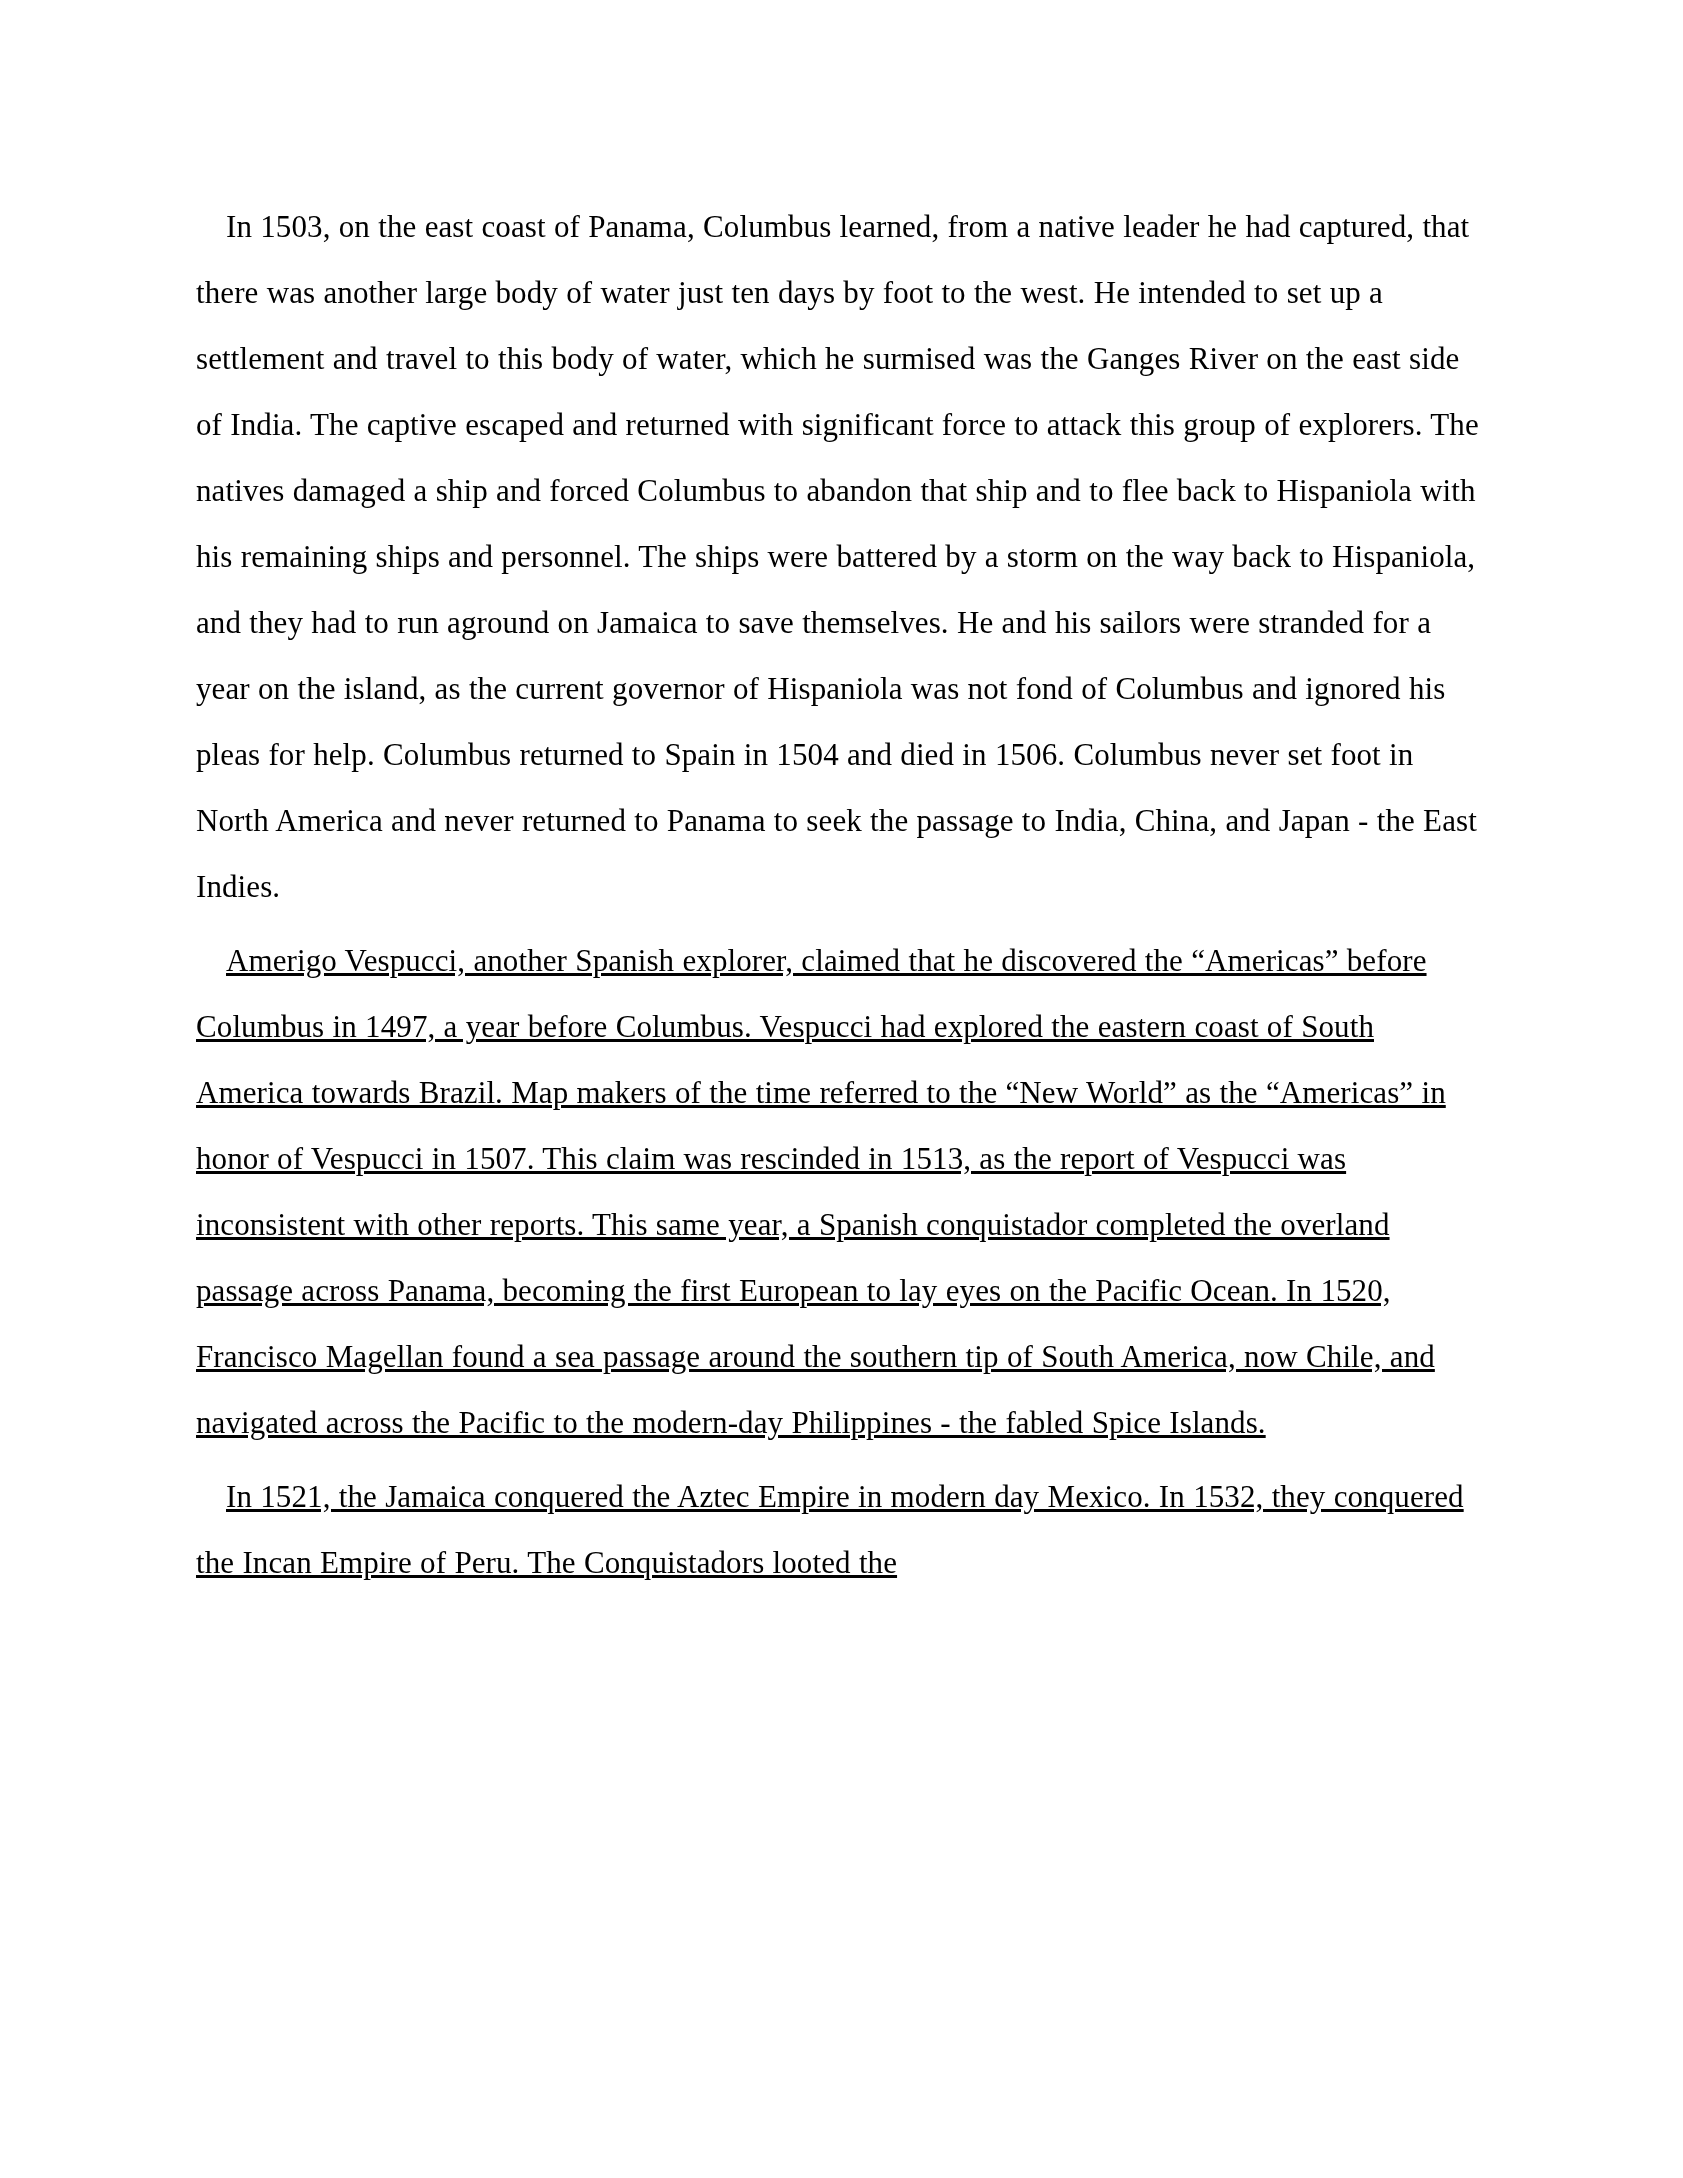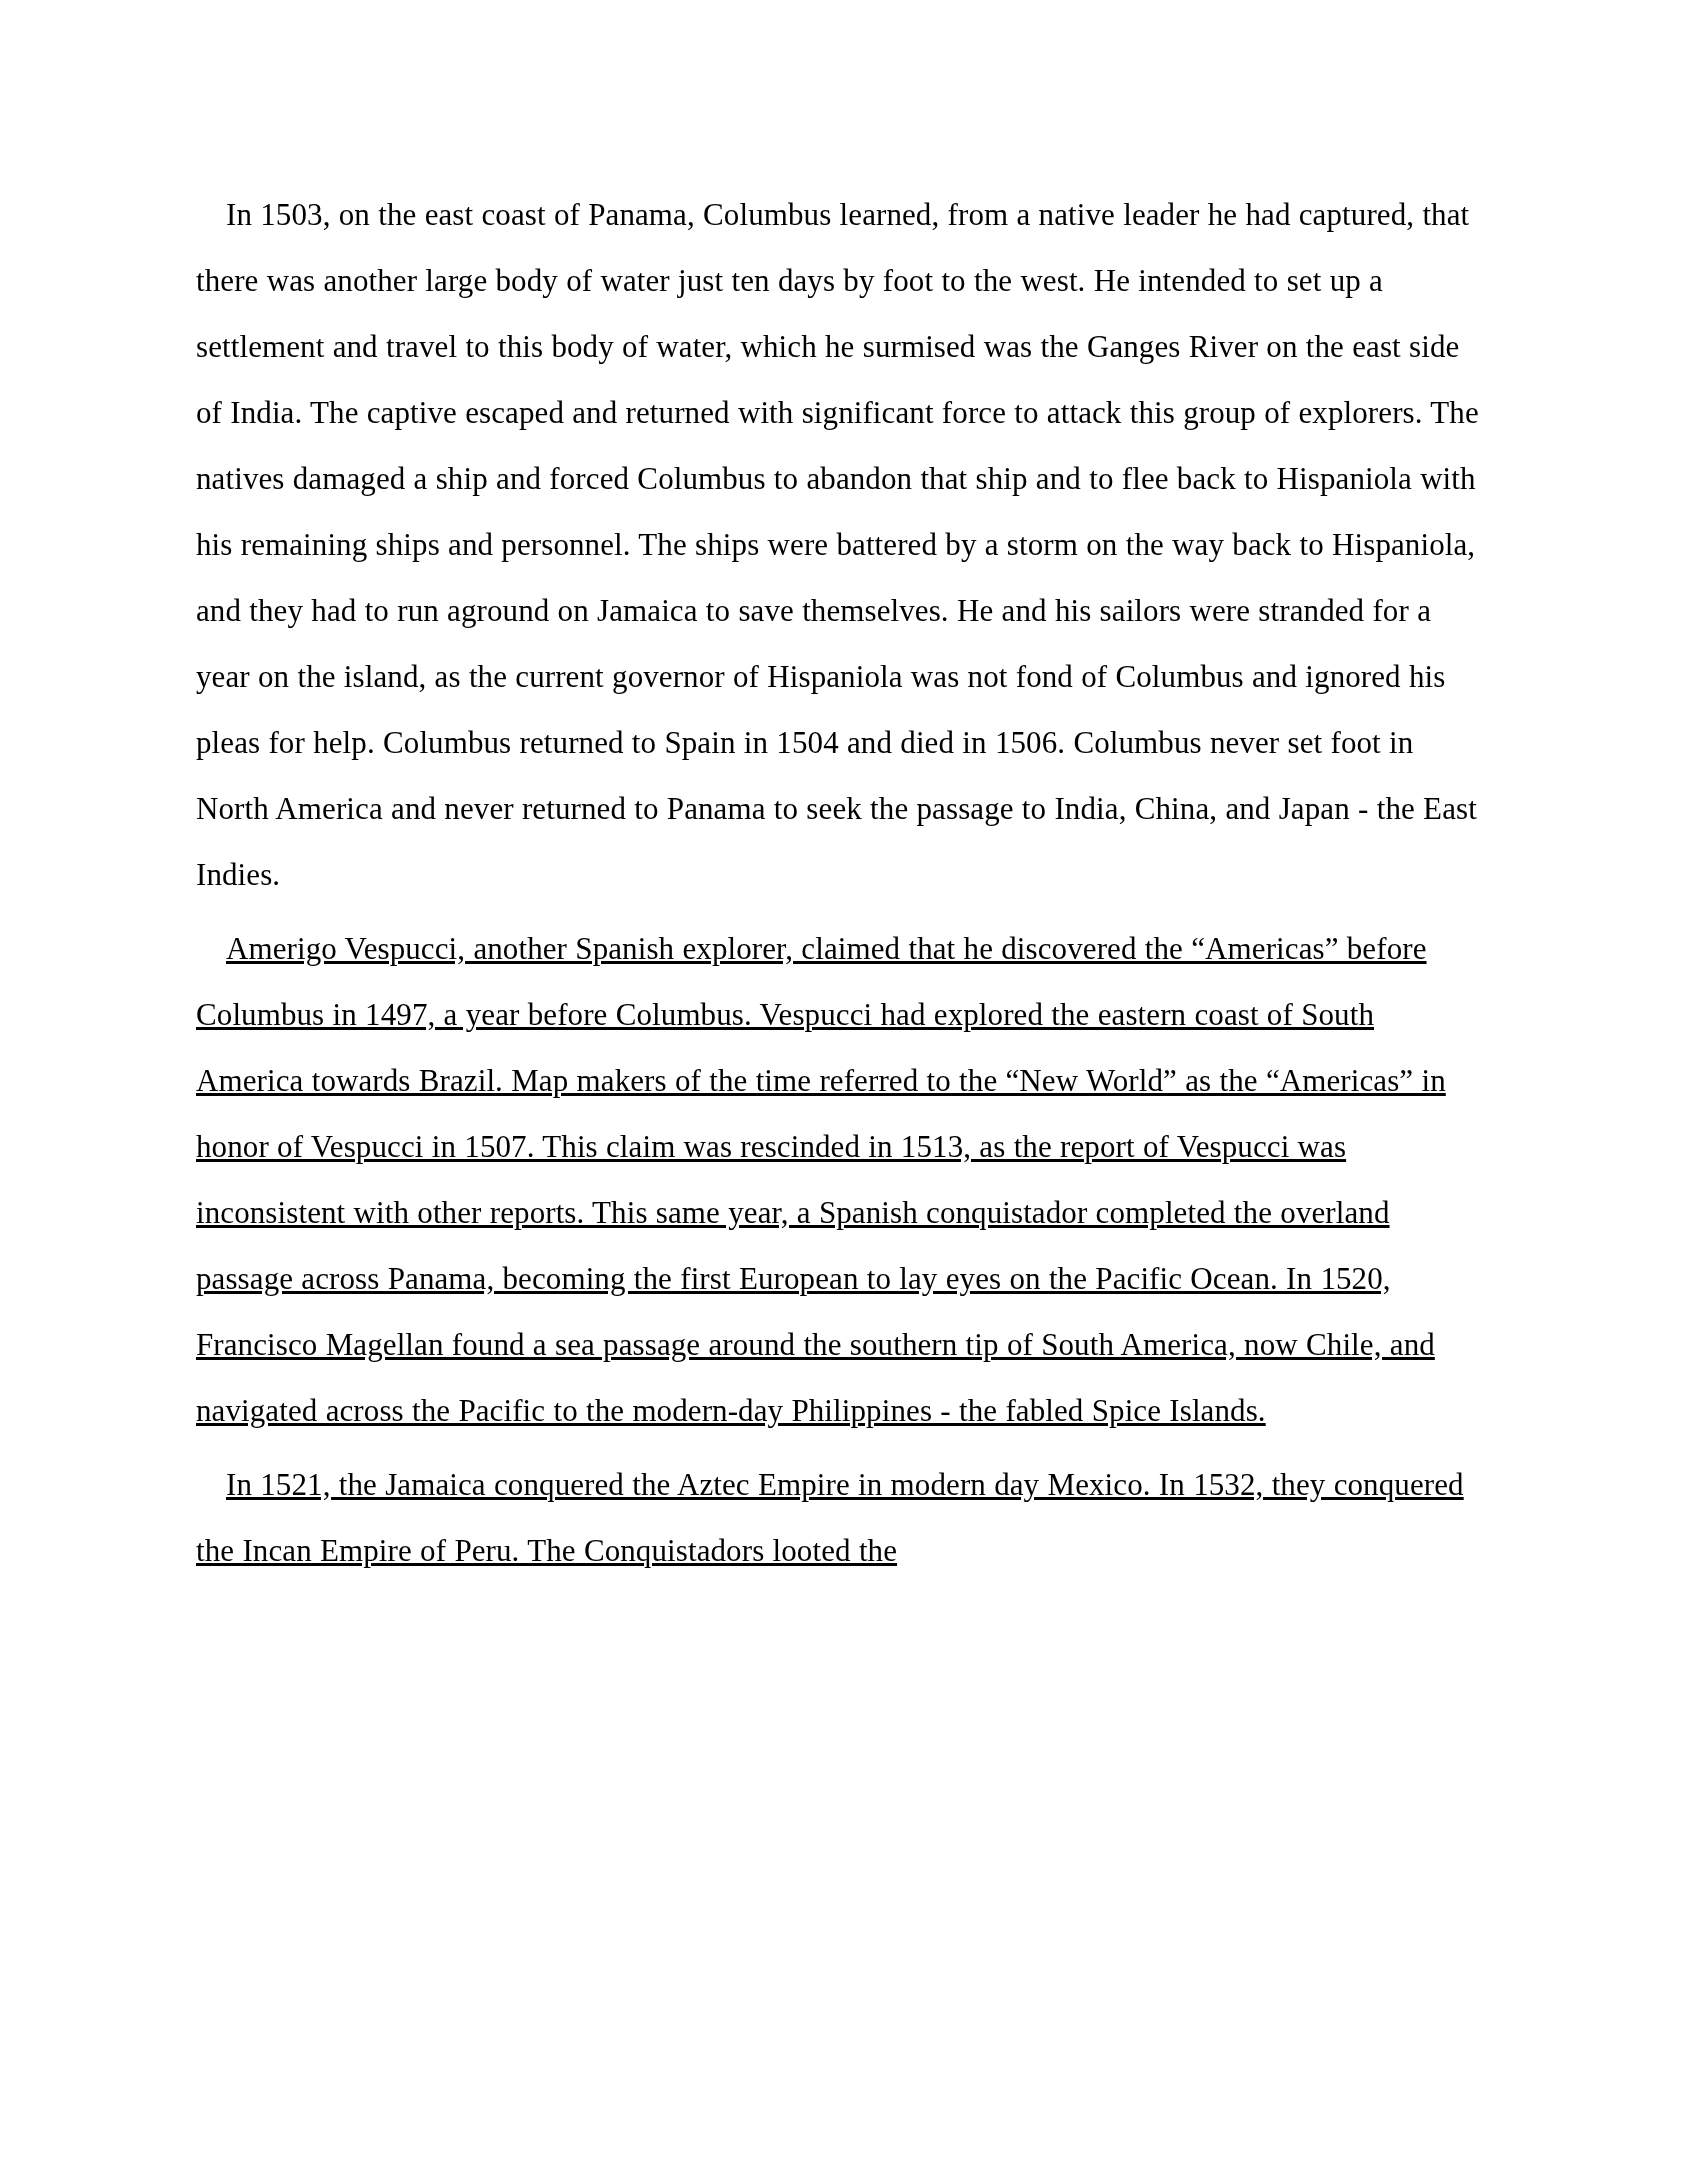--- a/index.html
+++ b/index.html
@@ -6,21 +6,21 @@
   html, body {
     margin: 0;
     padding: 0;
     background: #ffffff;
   }
   .page {
     position: relative;
     width: 1683px;
     height: 1938px;
     background: #ffffff;
-    margin: 4px auto;
+    margin: 16px auto;
     overflow: hidden;
     box-sizing: border-box;
   }
   .content {
     position: absolute;
     left: 196px;
     top: 178px;
     width: 1287px;
   }
   .para {

